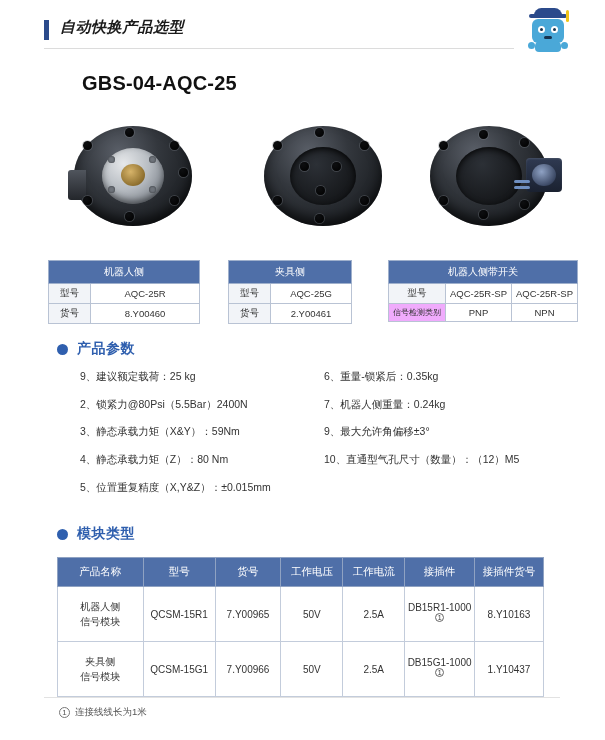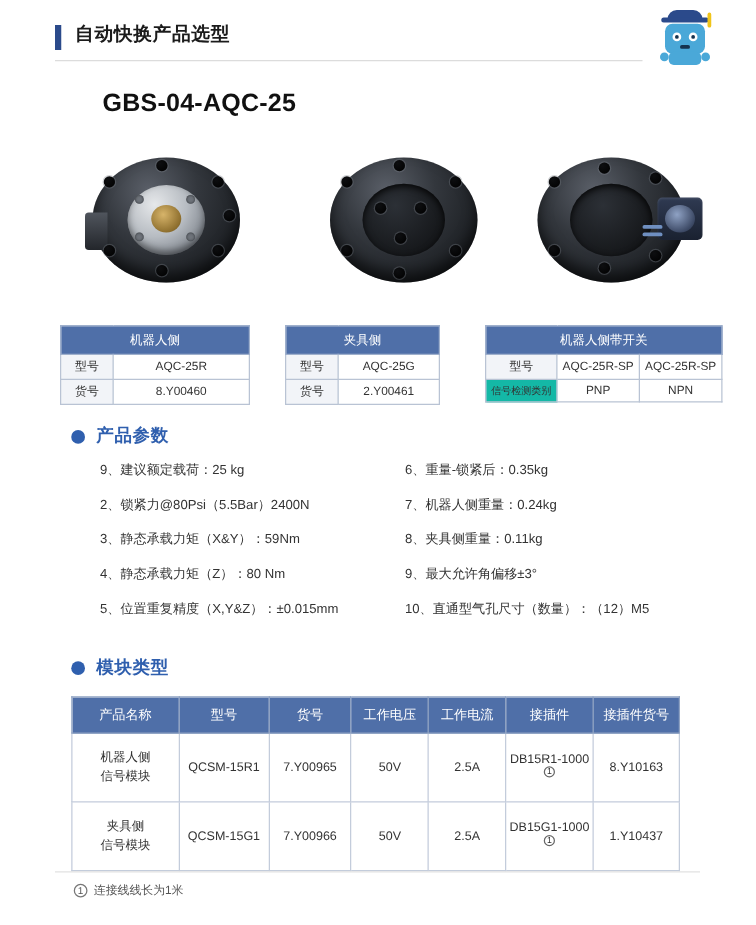--- a/index.html
+++ b/index.html
@@ -34,20 +34,21 @@
     background: #2b4a8b;
   }
   .header-title {
     position: absolute;
     left: 60px;
     top: 18px;
     font-size: 15px;
     font-weight: bold;
     color: #1b1b1b;
     letter-spacing: 0.5px;
+    font-style: italic;
   }
   .header-rule {
     position: absolute;
     left: 44px;
     top: 48px;
     width: 470px;
     height: 1px;
     background: #dcdcdc;
   }
   
@@ -231,21 +232,21 @@
   }
   .cap-table td.lbl {
     background: #f2f4f8;
     width: 42px;
     color: #333;
   }
   .cap-robot { left: 48px; top: 260px; width: 152px; }
   .cap-tool  { left: 228px; top: 260px; width: 124px; }
   .cap-sw    { left: 388px; top: 260px; width: 166px; }
   .cap-sw td.lbl2 {
-    background: #14b8a6;
+    background: #f0abfc;
     width: 42px;
     font-size: 8px;
     line-height: 1.15;
   }
 
   
   .section-h {
     position: absolute;
     display: flex;
     align-items: center;
@@ -500,21 +501,20 @@
         <li>2、锁紧力@80Psi（5.5Bar）2400N</li>
         <li>3、静态承载力矩（X&amp;Y）：59Nm</li>
         <li>4、静态承载力矩（Z）：80 Nm</li>
         <li>5、位置重复精度（X,Y&amp;Z）：±0.015mm</li>
       </ol>
     </div>
     <div class="col right">
       <ol>
         <li>6、重量-锁紧后：0.35kg</li>
         <li>7、机器人侧重量：0.24kg</li>
-        <li>8、夹具侧重量：0.11kg</li>
         <li>9、最大允许角偏移±3°</li>
         <li>10、直通型气孔尺寸（数量）：（12）M5</li>
       </ol>
     </div>
   </div>
 
   <div class="section-h sec-module">
     <span class="dot"></span>
     <span class="title">模块类型</span>
   </div>

